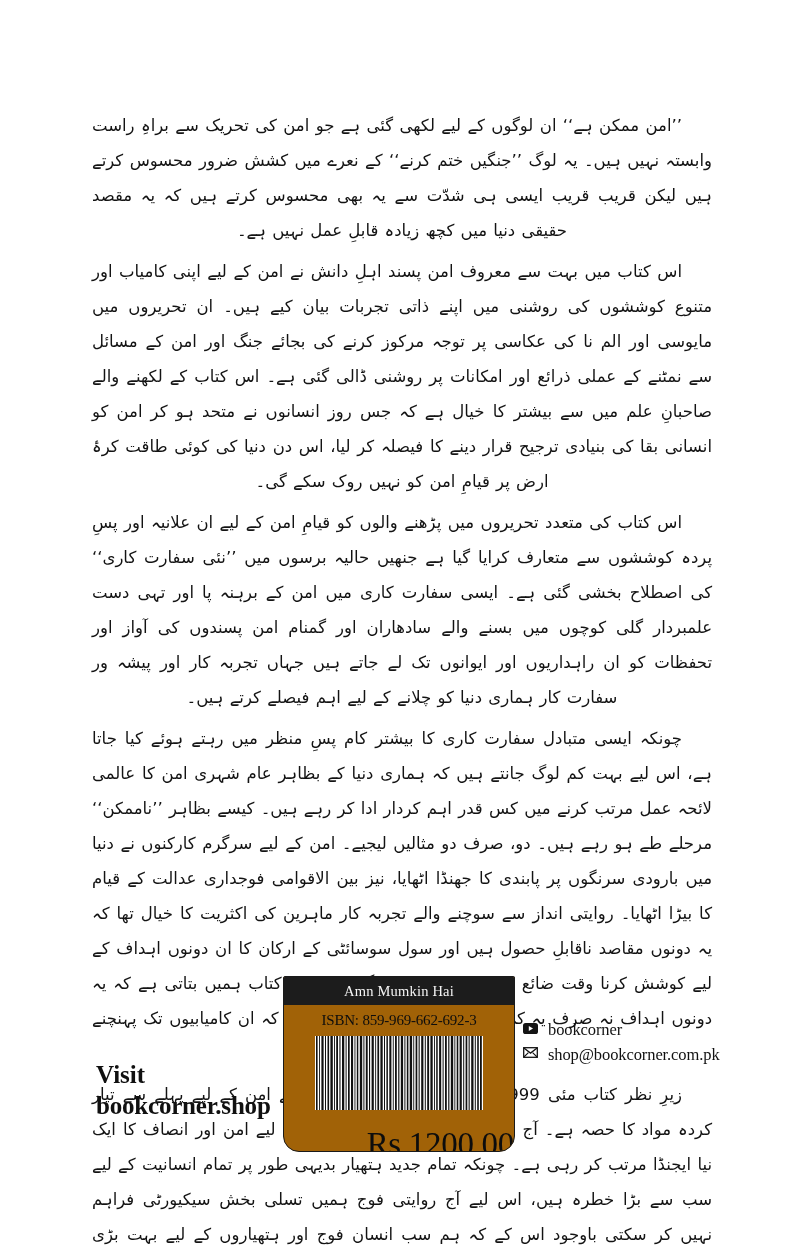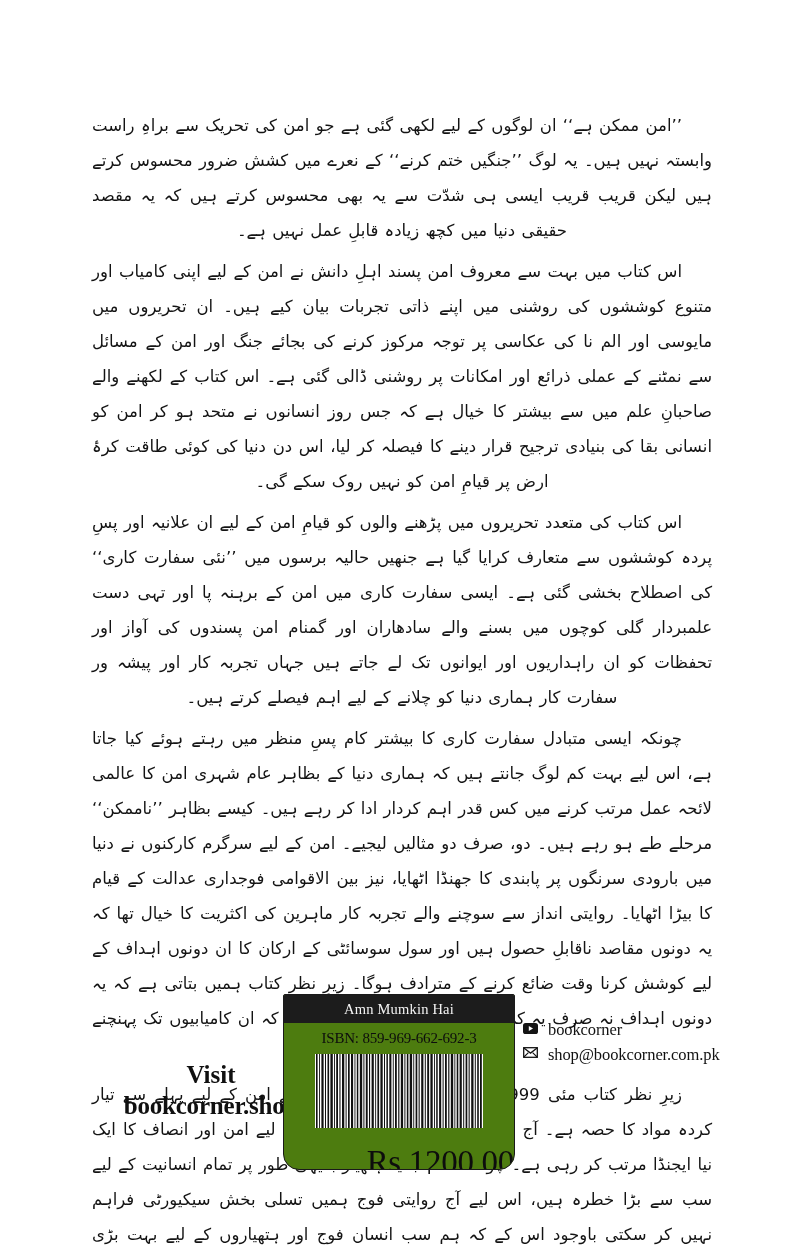--- a/index.html
+++ b/index.html
@@ -55,37 +55,36 @@
     height: 200px;
     direction: ltr;
   }
 
   
   .visit {
     position: absolute;
     left: 96px;
     top: 92px;
     width: 230px;
-    text-align: center;
     font-family: "Liberation Serif", "DejaVu Serif", serif;
     font-weight: bold;
     color: #101010;
     line-height: 1.22;
   }
   .visit .visit-word { font-size: 25px; display: block; }
   .visit .visit-url  { font-size: 25px; display: block; letter-spacing: -0.2px; }
 
   
   .barcode-card {
     position: absolute;
     left: 283px;
-    top: 26px;
+    top: 8px;
     width: 232px;
     height: 176px;
-    background: #4d7c0f;
+    background: #a16207;
     border: 1.6px solid #1a1a1a;
     border-radius: 2px 2px 16px 16px;
     box-sizing: border-box;
     overflow: hidden;
   }
   .barcode-title {
     height: 28px;
     background: #1c1c1c;
     color: #f4f4f4;
     font-family: "Liberation Serif", "DejaVu Serif", serif;

